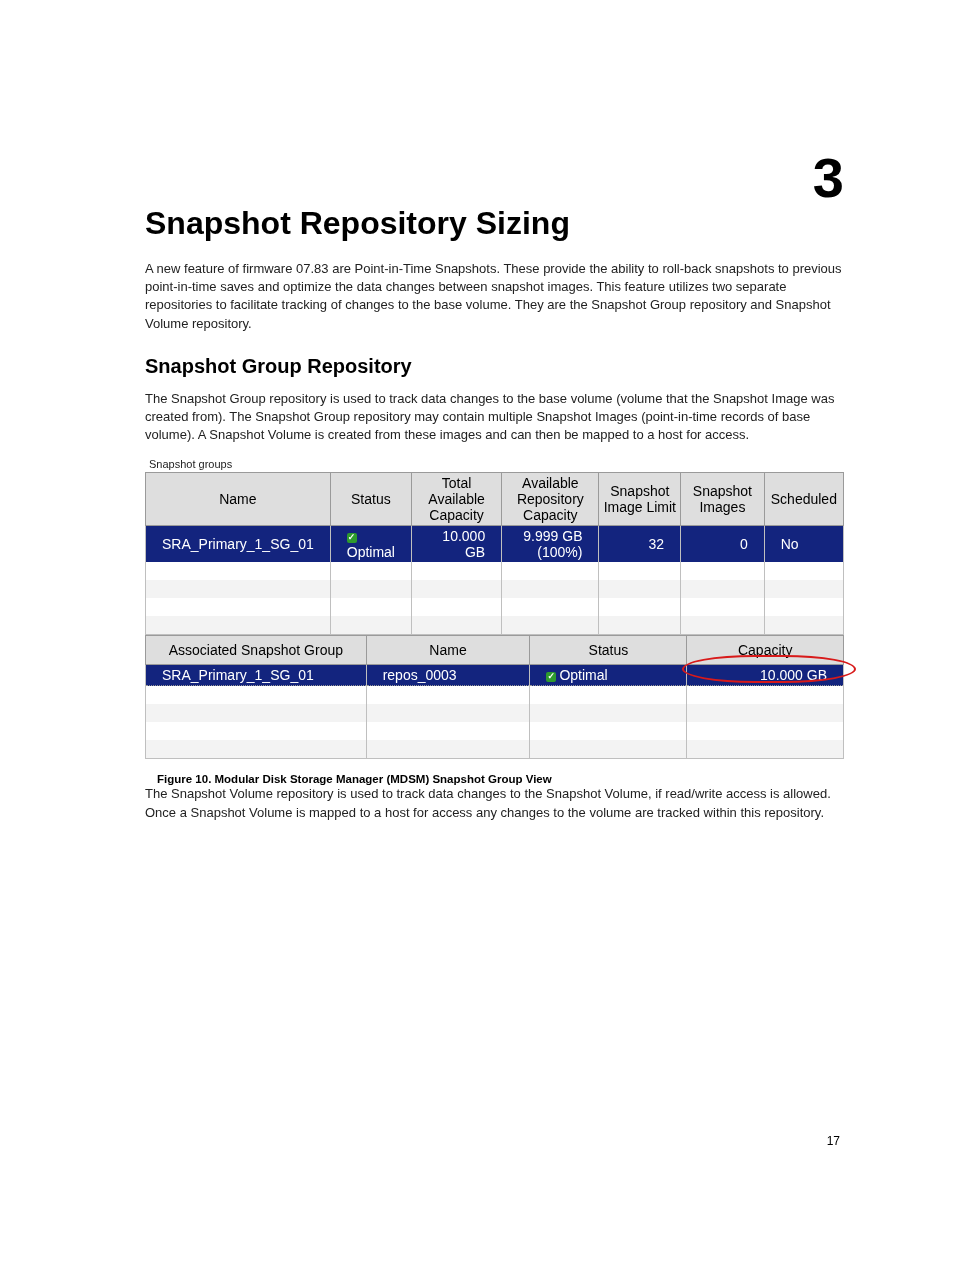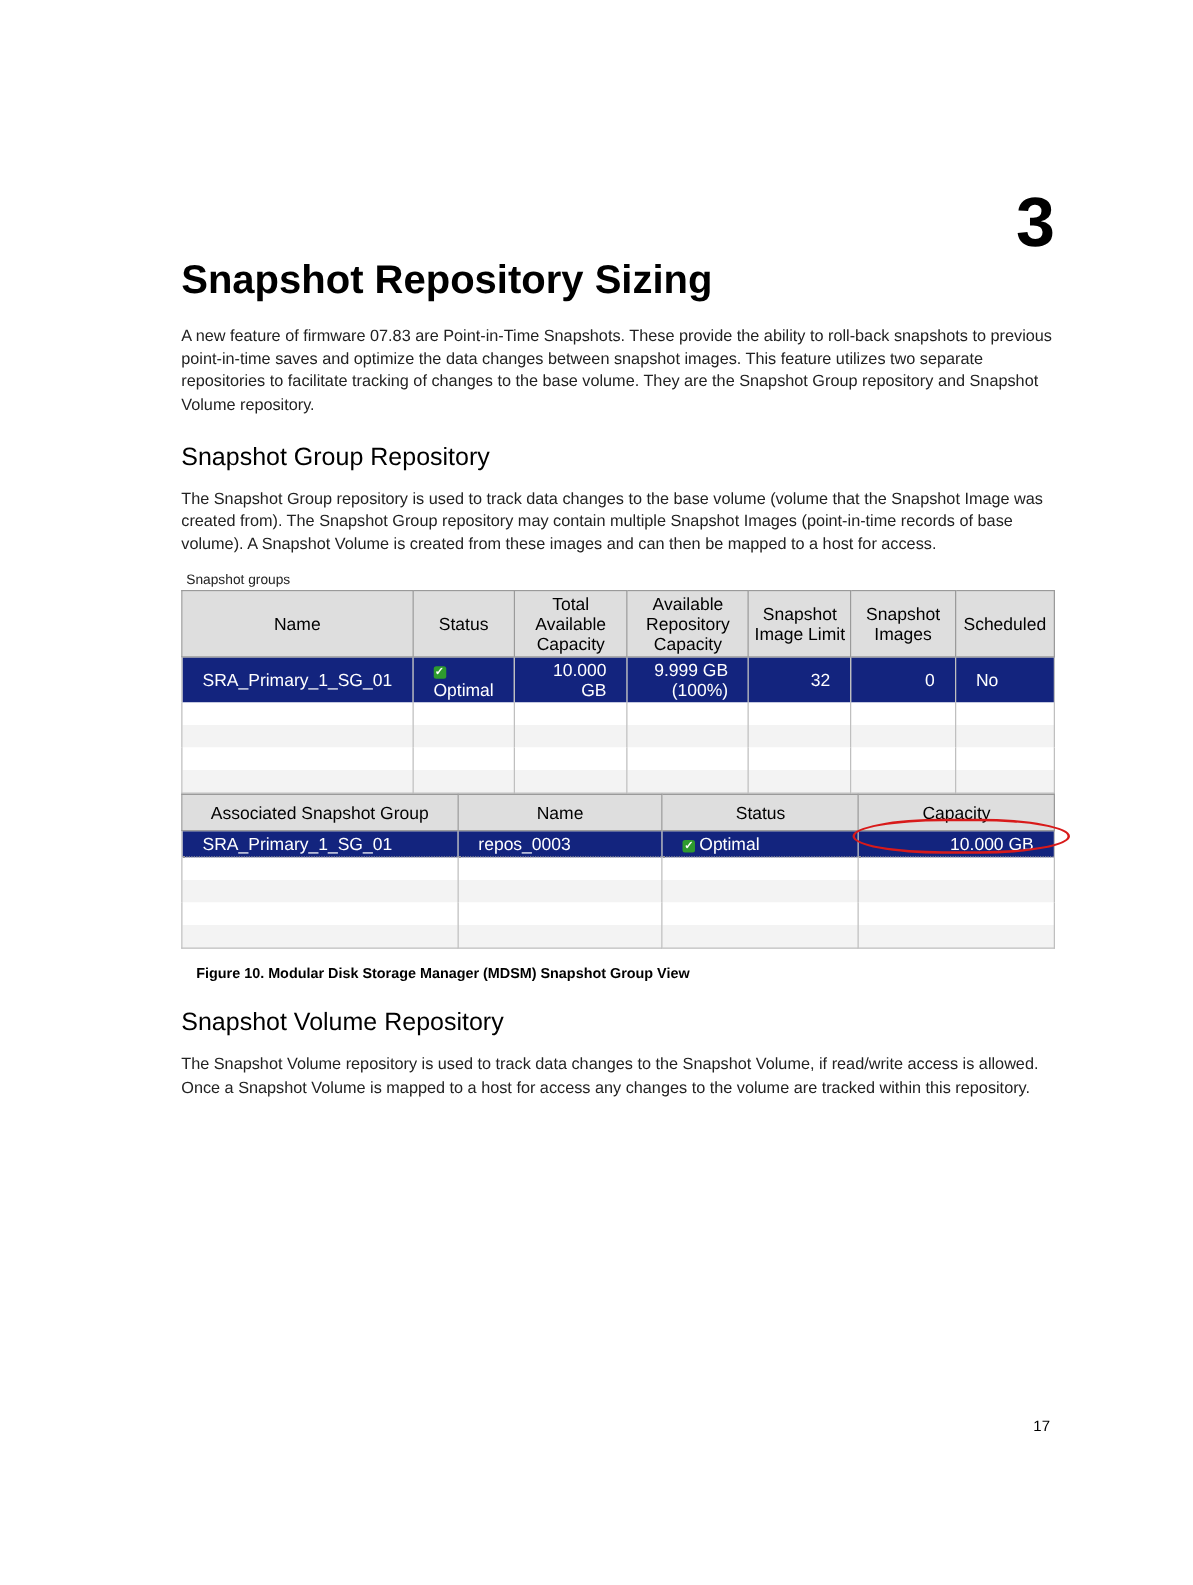--- a/index.html
+++ b/index.html
@@ -35,21 +35,21 @@
   p.para {
     font-size: 13px;
     line-height: 1.4;
     margin: 0 0 14px 0;
     color: #222;
   }
   h2.section {
     font-family: "Trebuchet MS", Arial, sans-serif;
     font-size: 20px;
     margin: 22px 0 12px 0;
-    font-weight: normal;
+    font-weight: bold;
   }
   .figure-wrap {
     margin: 8px 0 4px 0;
   }
   .tbl-label {
     font-family: Tahoma, Arial, sans-serif;
     font-size: 11px;
     color: #222;
     margin: 6px 0 2px 4px;
   }
@@ -265,19 +265,18 @@
             </tr>
       </tbody>
     </table>
     <div class="ellipse-annot"></div>
     </div>
 
   </div>
 
   <p class="figure-caption">Figure 10. Modular Disk Storage Manager (MDSM) Snapshot Group View</p>
 
-  <h2 class="section">Snapshot Volume Repository</h2>
 
   <p class="para">The Snapshot Volume repository is used to track data changes to the Snapshot Volume, if read/write access is allowed. Once a Snapshot Volume is mapped to a host for access any changes to the volume are tracked within this repository.</p>
 
   <div class="page-number">17</div>
 
 </div>
 
 </body></html>

